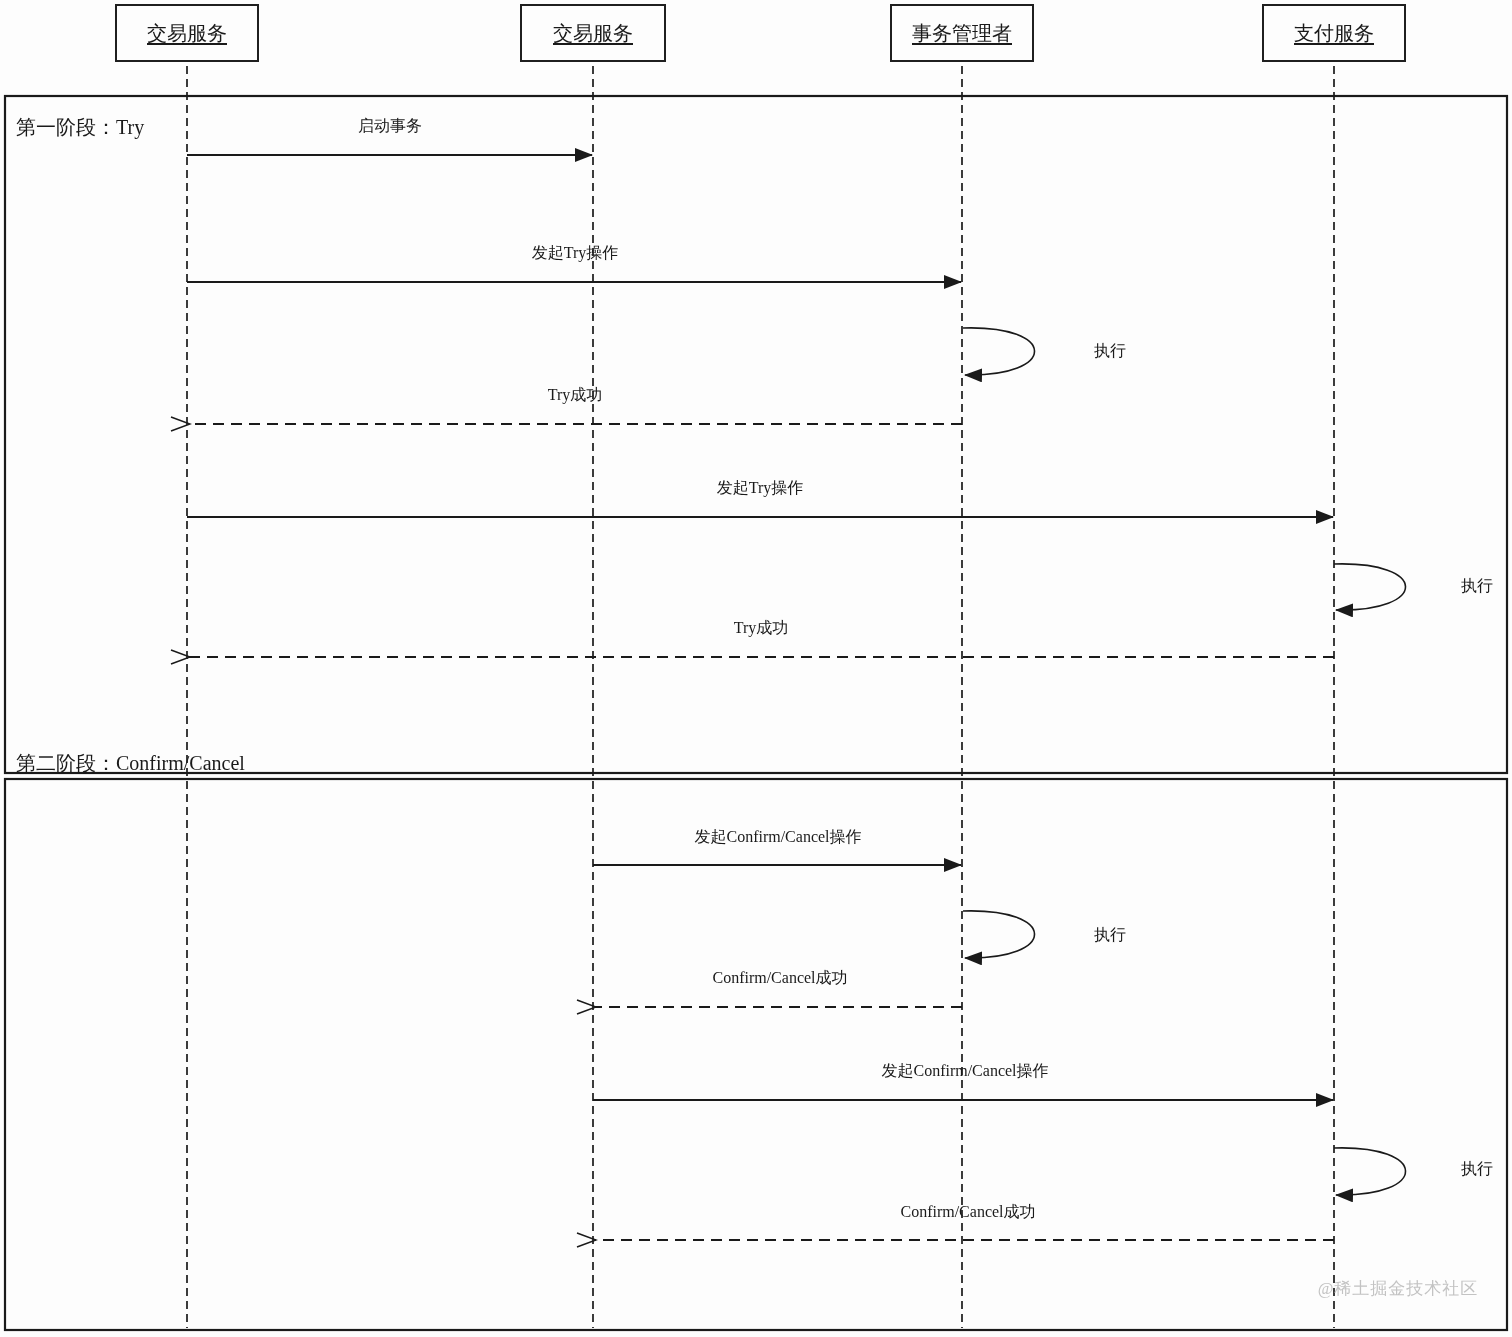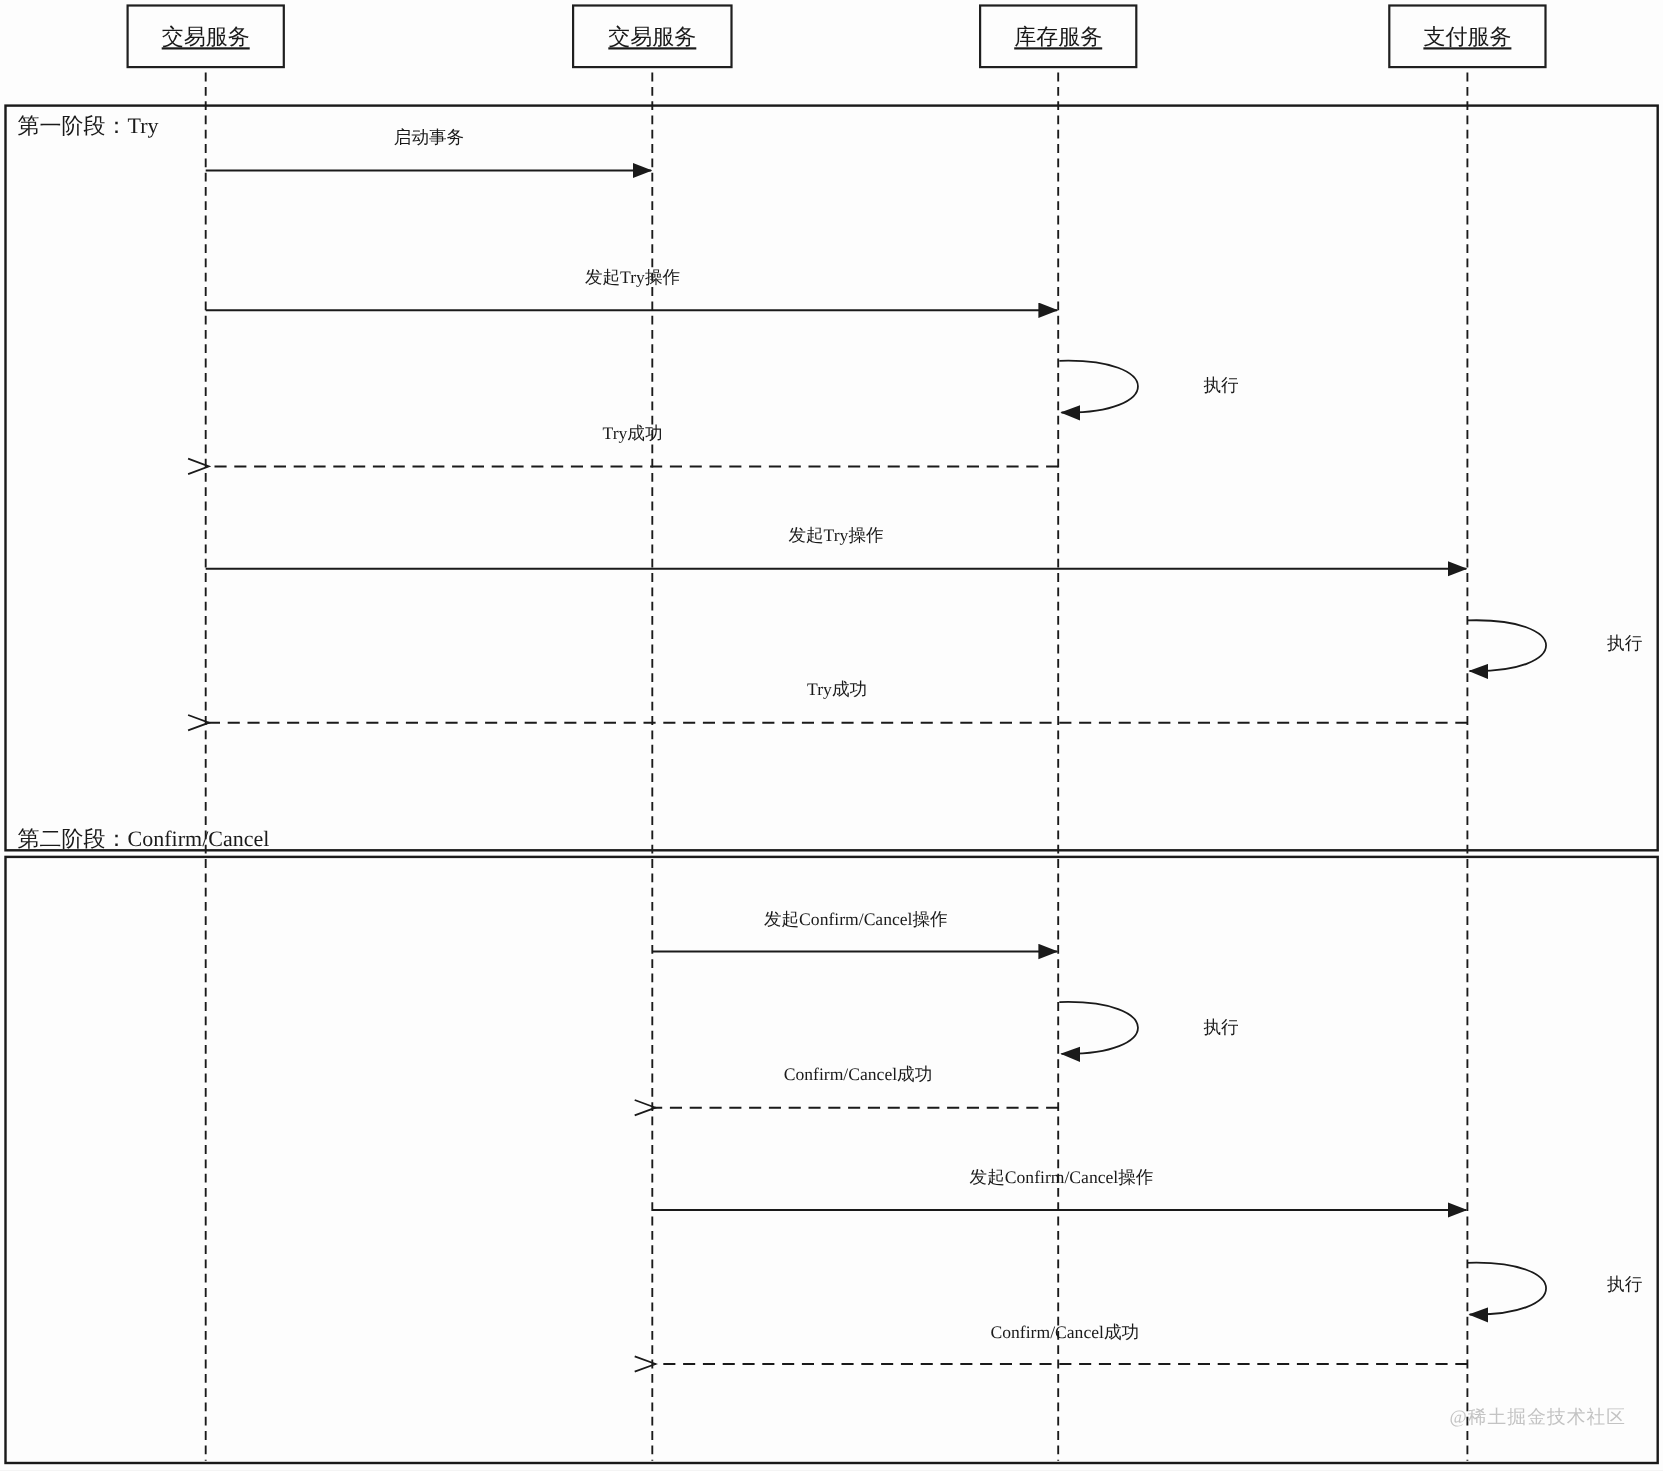--- a/index.html
+++ b/index.html
@@ -73,27 +73,27 @@
     <line x1="1334" y1="1240" x2="595" y2="1240" stroke="#1a1a1a" stroke-width="1.8" stroke-dasharray="11 7" marker-end="url(#arrowOpen)"></line>
   </svg>
 
   <div class="pbox" style="left:115px;width:144px;">
     <span class="pname">交易服务</span>
   </div>
   <div class="pbox" style="left:520px;width:146px;">
     <span class="pname">交易服务</span>
   </div>
   <div class="pbox" style="left:890px;width:144px;">
-    <span class="pname">库存服务</span>
+    <span class="pname">事务管理者</span>
   </div>
   <div class="pbox" style="left:1262px;width:144px;">
     <span class="pname">支付服务</span>
   </div>
 
-  <div class="lbl phase" style="left:16px;top:104px;">第一阶段：Try</div>
+  <div class="lbl phase" style="left:16px;top:116px;">第一阶段：Try</div>
   <div class="lbl phase" style="left:16px;top:752px;">第二阶段：Confirm/Cancel</div>
 
   <div class="lbl msg" style="left:390px;top:114px;">启动事务</div>
   <div class="lbl msg" style="left:575px;top:241px;">发起Try操作</div>
   <div class="lbl msg" style="left:1110px;top:339px;">执行</div>
   <div class="lbl msg" style="left:575px;top:383px;">Try成功</div>
   <div class="lbl msg" style="left:760px;top:476px;">发起Try操作</div>
   <div class="lbl msg" style="left:1477px;top:574px;">执行</div>
   <div class="lbl msg" style="left:761px;top:616px;">Try成功</div>
 

